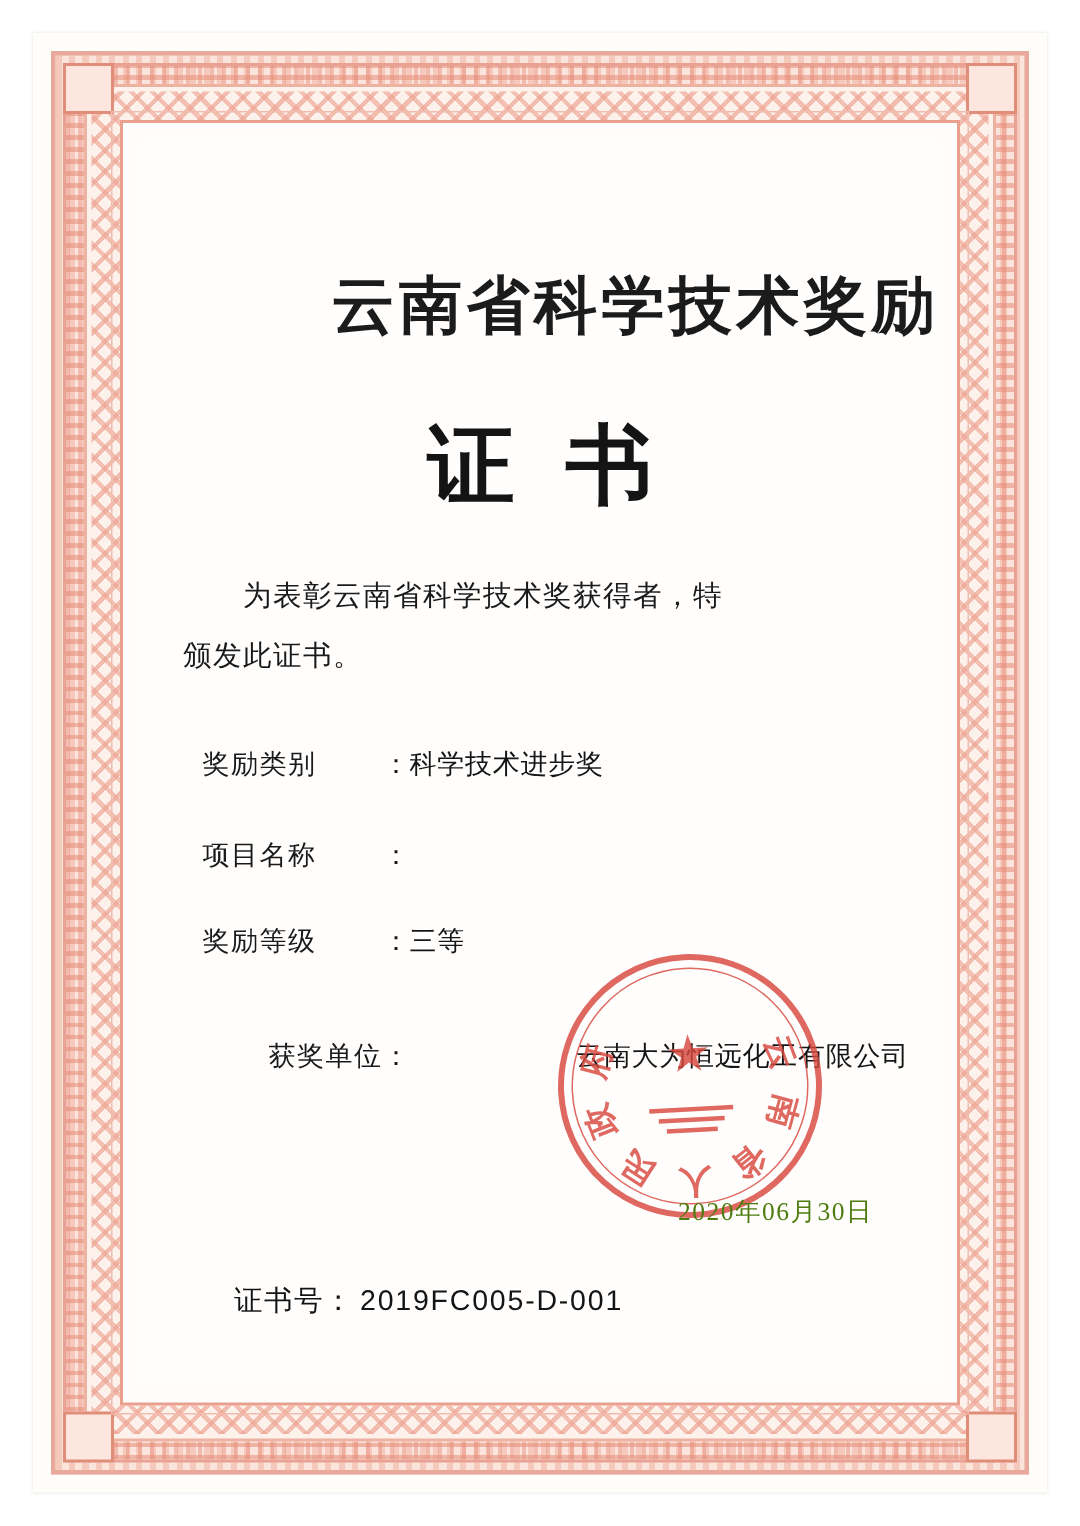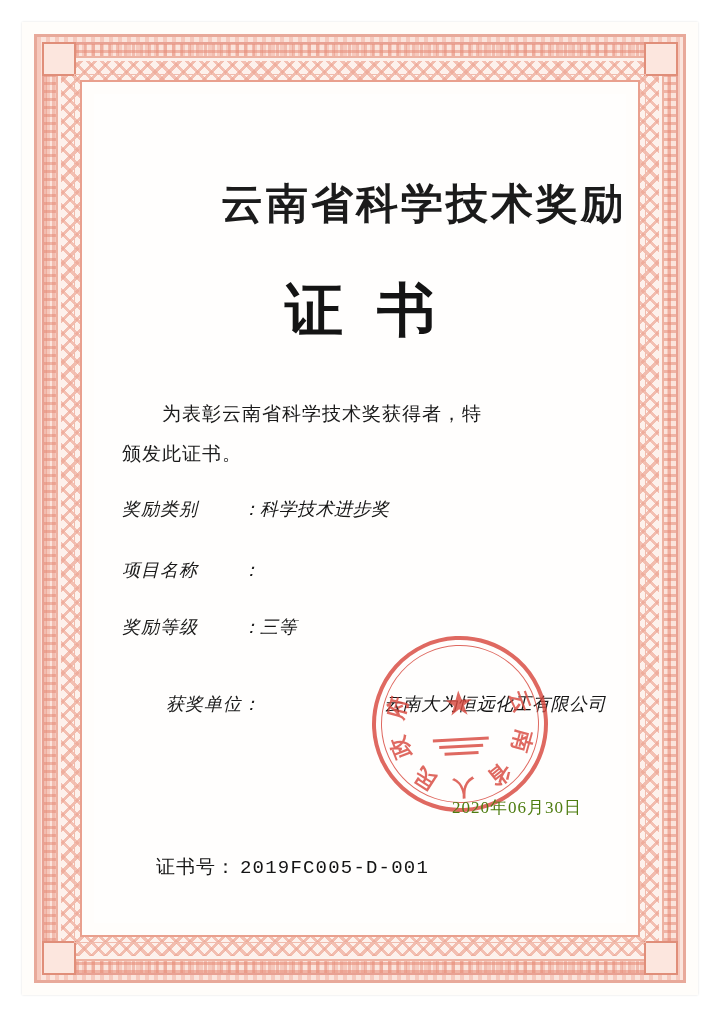--- a/index.html
+++ b/index.html
@@ -128,36 +128,35 @@
     font-weight: bold;
     letter-spacing: 34px;
     text-indent: 34px;
     color: #141414;
     white-space: nowrap;
   }
 
   
   .citation {
     position: absolute;
-    top: 300px;
+    top: 284px;
     left: 28px;
     right: 24px;
     font-size: 19px;
     line-height: 40px;
     color: #1a1a1a;
     letter-spacing: 1px;
   }
   .citation .indent { display: inline-block; width: 40px; }
 
   .fields {
     position: absolute;
     top: 400px;
-    left: 28px;
+    left: 41px;
     right: 20px;
-    font-style: italic;
   }
   .field-row {
     display: flex;
     align-items: flex-start;
     margin-bottom: 26px;
   }
   .field-label {
     width: 120px;
     flex: 0 0 120px;
     font-size: 18px;
@@ -197,21 +196,21 @@
   .cert-no {
     position: absolute;
     top: 760px;
     left: 62px;
     font-size: 19px;
     color: #141414;
     letter-spacing: 1px;
   }
   .cert-no .cert-no-label { margin-right: 4px; }
   .cert-no .cert-no-value {
-    font-family: Liberation Mono, monospace;
+    font-family: Liberation Sans, sans-serif;
     font-size: 19px;
     letter-spacing: 1.2px;
   }
 
   
   .seal {
     position: absolute;
     left: 278px;
     top: 542px;
     width: 168px;

